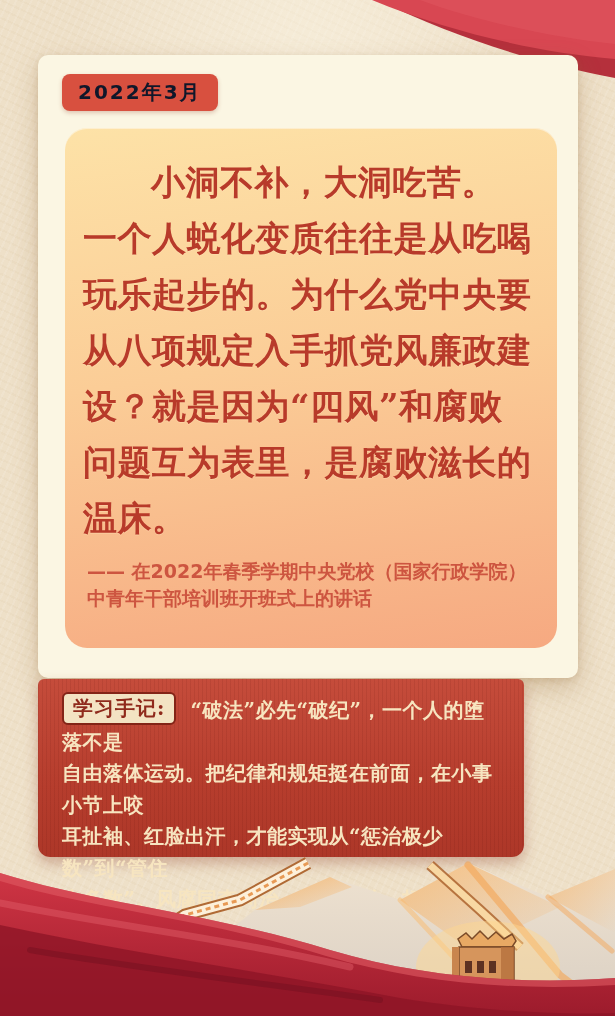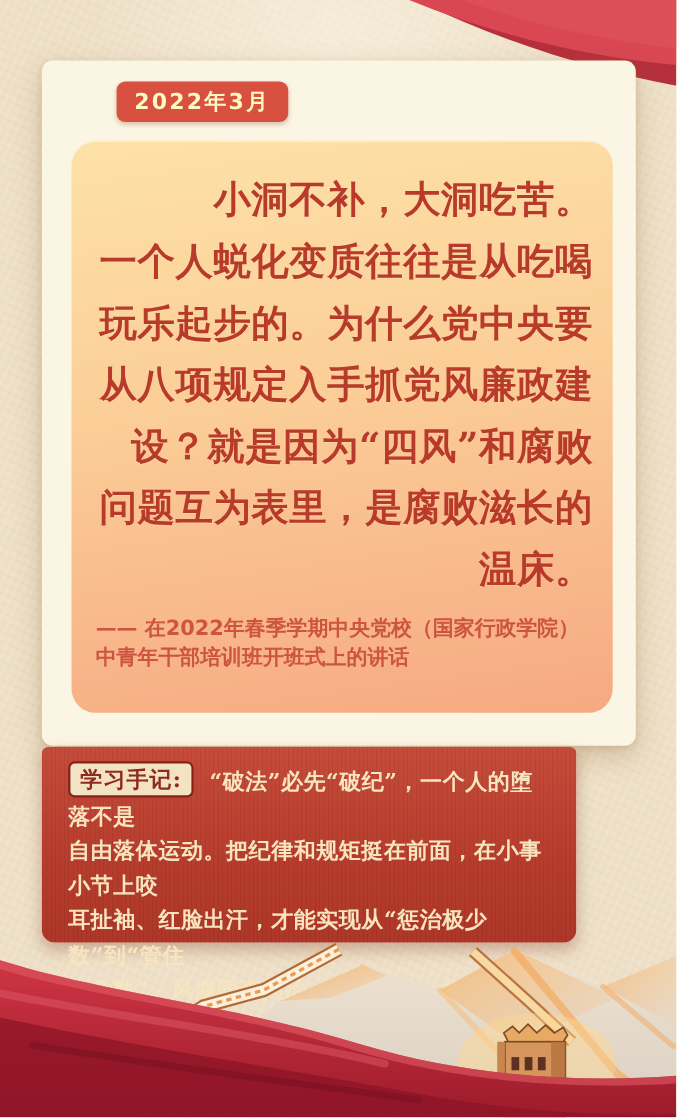--- a/index.html
+++ b/index.html
@@ -26,29 +26,28 @@
     width: 540px; height: 623px;
     background: #fbf6e3;
     border-radius: 10px;
     box-shadow: 0 10px 24px rgba(150,110,60,0.30), 0 2px 6px rgba(150,110,60,0.18);
   }
 
   .date-badge {
     position: absolute;
     left: 24px; top: 19px;
     background: #d8503f;
-    color: #fef9c3;
+    color: #0f172a;
     font-weight: bold;
     font-size: 20px;
     letter-spacing: 2px;
     line-height: 1;
     padding: 8px 16px 9px 16px;
     border-radius: 8px;
     box-shadow: 0 2px 4px rgba(140,50,30,0.25);
-    margin-left: 44px;
   }
 
   .quote-card {
     position: absolute;
     left: 27px; top: 73px;
     width: 492px; height: 520px;
     border-radius: 22px;
     background: linear-gradient(172deg, #fde2a7 0%, #fbcd97 45%, #f6a981 100%);
     box-shadow: inset 0 1px 0 rgba(255,255,255,0.45);
     padding: 26px 18px 24px 18px;
@@ -57,21 +56,20 @@
   .quote-text {
     font-family: "DejaVu Serif", serif;
     font-weight: 900;
     font-size: 34px;
     line-height: 56px;
     letter-spacing: 0.5px;
     color: #b83a2a;
     text-indent: 2em;
     white-space: pre-line;
     text-shadow: 0 1px 0 rgba(255,230,190,0.35);
-    text-align: right;
   }
 
   .attribution {
     margin-top: 12px;
     padding-left: 4px;
     font-family: "DejaVu Sans", sans-serif;
     font-weight: 700;
     font-size: 19px;
     line-height: 27px;
     color: #cd5540;

